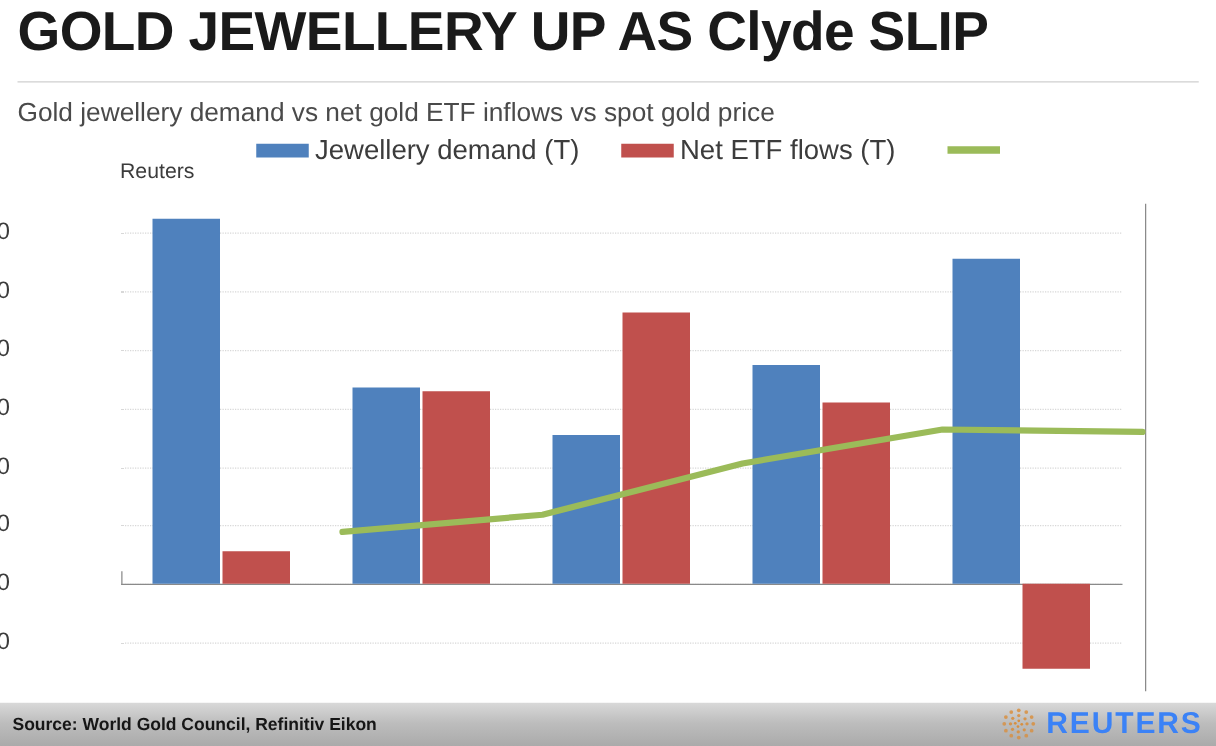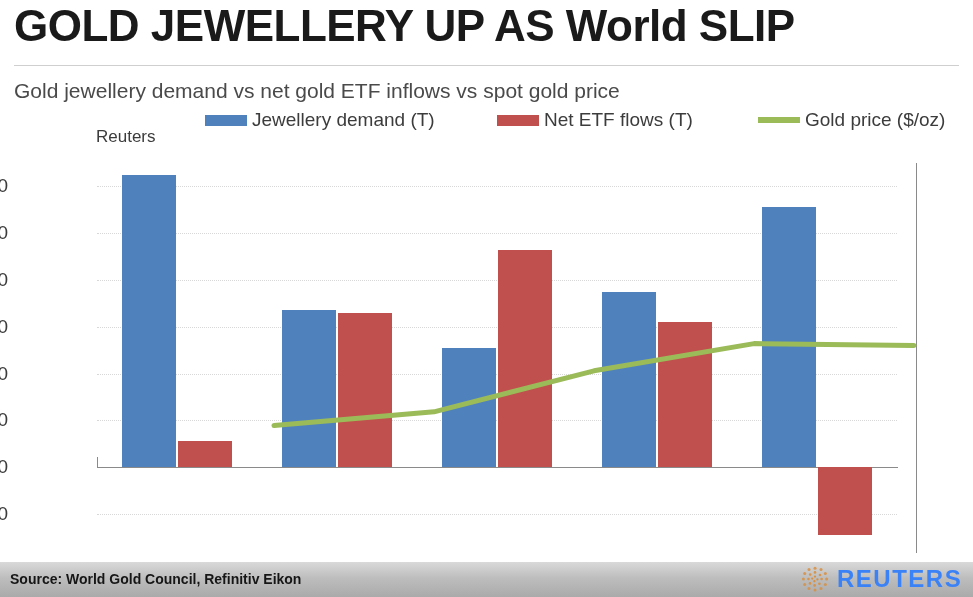--- a/index.html
+++ b/index.html
@@ -71,21 +71,21 @@
   .legend-swatch {
     width: 42px;
     height: 11px;
     margin-right: 5px;
     flex: 0 0 auto;
   }
   .legend-swatch.line {
     height: 6px;
   }
   .legend-label {
-    font-size: 19px;
+    font-size: 22px;
     color: #3c3c3c;
   }
   #legend-0 { left: 0px; }
   #legend-1 { left: 292px; }
   #legend-2 { left: 553px; }
 
   #axis-unit {
     position: absolute;
     left: 96px;
     top: 127px;
@@ -201,36 +201,35 @@
     letter-spacing: 1.5px;
     color: #3b82f6;
     margin-left: 7px;
   }
 </style>
 </head>
 <body>
 
 <div id="page">
 
-  <div id="title">GOLD JEWELLERY UP AS World SLIP</div>
+  <div id="title">GOLD JEWELLERY UP AS Clyde SLIP</div>
   <div id="title-rule"></div>
   <div id="subtitle">Gold jewellery demand vs net gold ETF inflows vs spot gold price</div>
 
   <div id="legend">
     <div class="legend-item" id="legend-0">
       <span class="legend-swatch" style="background: rgb(79, 129, 189);"></span>
       <span class="legend-label">Jewellery demand (T)</span>
     </div>
     <div class="legend-item" id="legend-1">
       <span class="legend-swatch" style="background: rgb(192, 80, 77);"></span>
       <span class="legend-label">Net ETF flows (T)</span>
     </div>
     <div class="legend-item" id="legend-2">
       <span class="legend-swatch line" style="background: rgb(155, 187, 89);"></span>
-      <span class="legend-label">Gold price ($/oz)</span>
     </div>
   </div>
 
   <div id="axis-unit">Reuters</div>
 
   <div id="right-spine"></div>
 
   <div id="plot">
     <div id="grid-layer">
         <div class="gridline" style="top: 23.4px;"></div>

